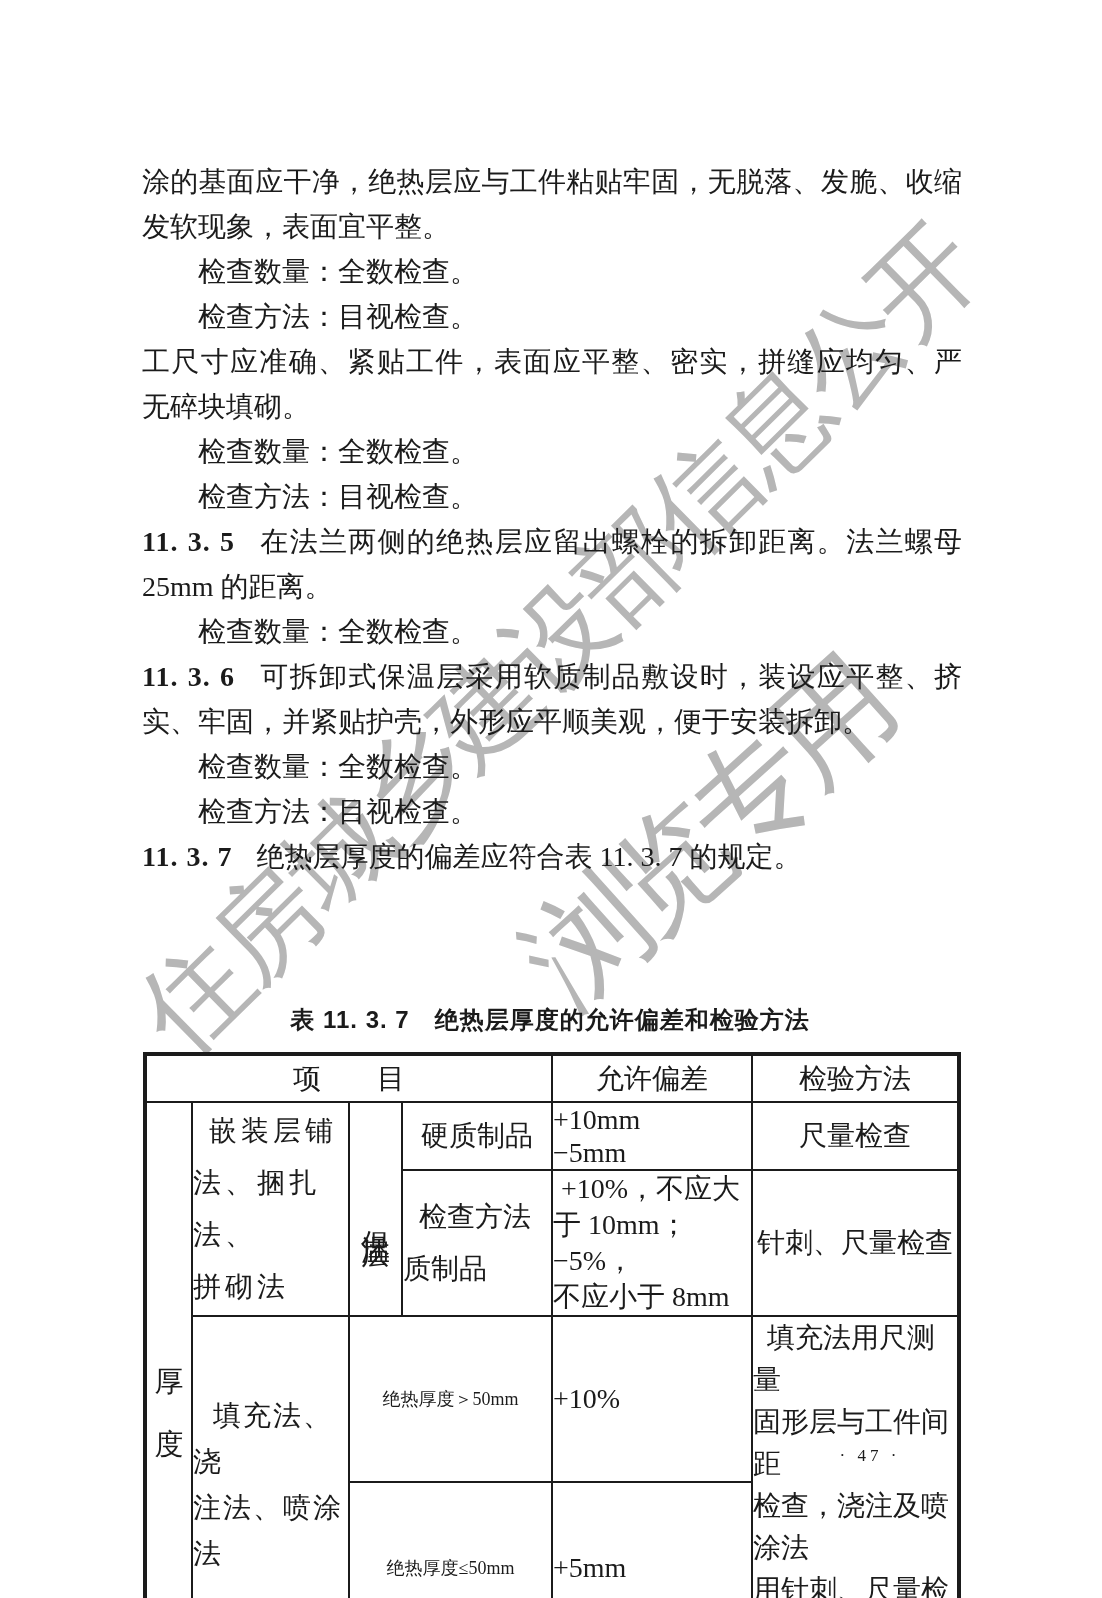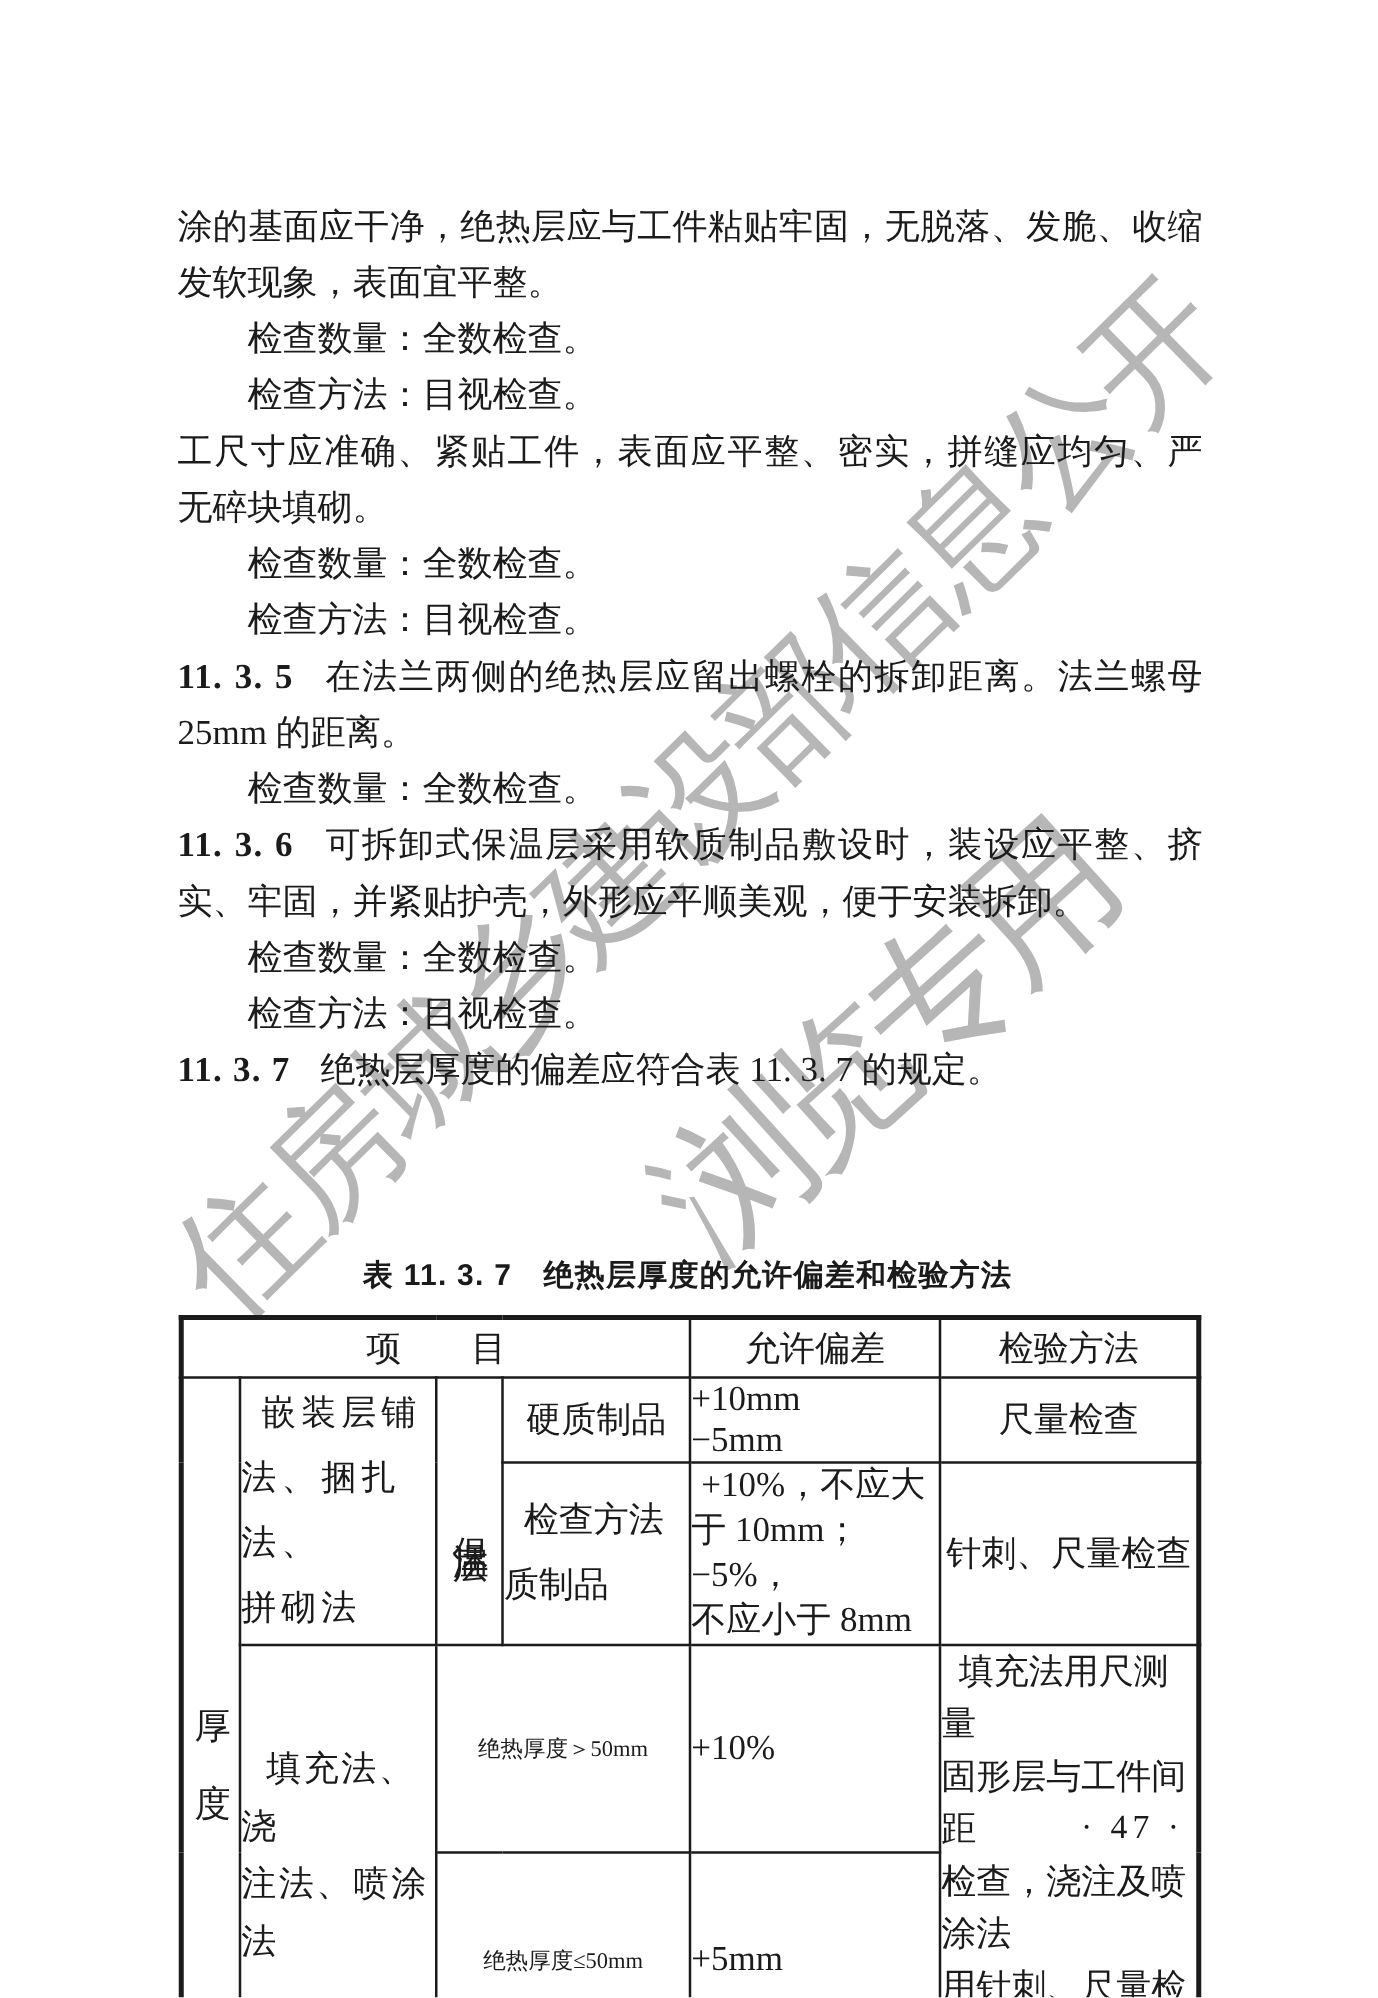--- a/index.html
+++ b/index.html
@@ -73,22 +73,22 @@
   td.mcell  { text-align:left; padding-left:12px; text-indent:16px; line-height:52px; letter-spacing:4px; }
   td.mcell2 { text-align:left; padding-left:14px; text-indent:20px; line-height:46px; letter-spacing:2px; }
   td.semi   { text-align:left; padding-left:10px; text-indent:16px; line-height:52px; }
   td.dev    { text-align:left; padding-left:16px; }
   td.lh33   { line-height:33px; }
   td.lh36   { line-height:36px; padding-left:10px; text-indent:8px; }
   td.thick  { font-size:18px; white-space:nowrap; }
   td.chk    { text-align:left; padding-left:10px; text-indent:14px; line-height:42px; }
   
   .pageno {
-    position:absolute; z-index:1; left:836px; top:1446px; width:140px;
-    text-align:center; font-size:27px; letter-spacing:4px;
+    position:absolute; z-index:1; left:800px; top:1446px; width:140px;
+    text-align:center; font-size:17px; letter-spacing:4px;
   }
 </style>
 </head>
 <body>
 
 <div class="page">
 
   <div class="wm wm1">住房城乡建设部信息公开</div>
   <div class="wm wm2">浏览专用</div>
 

